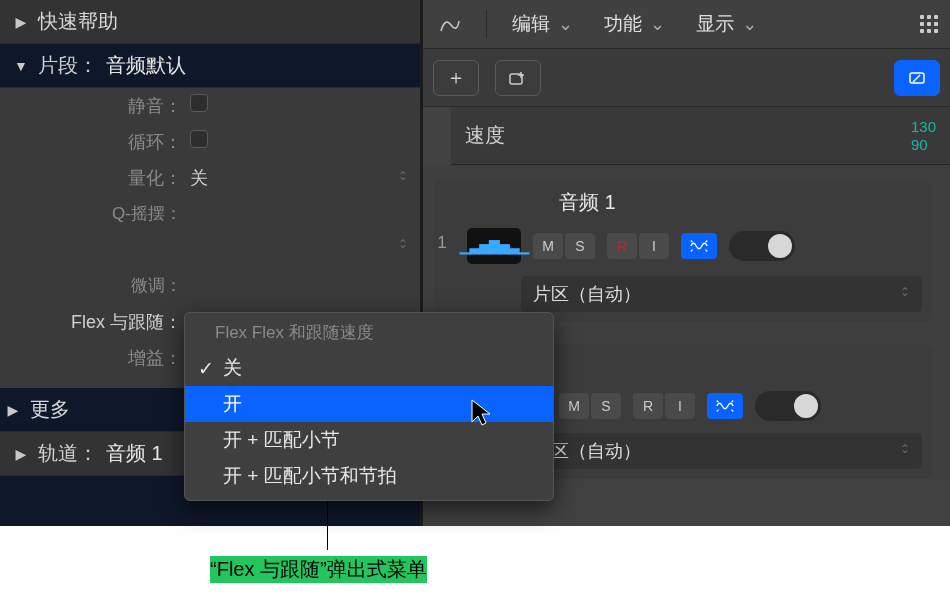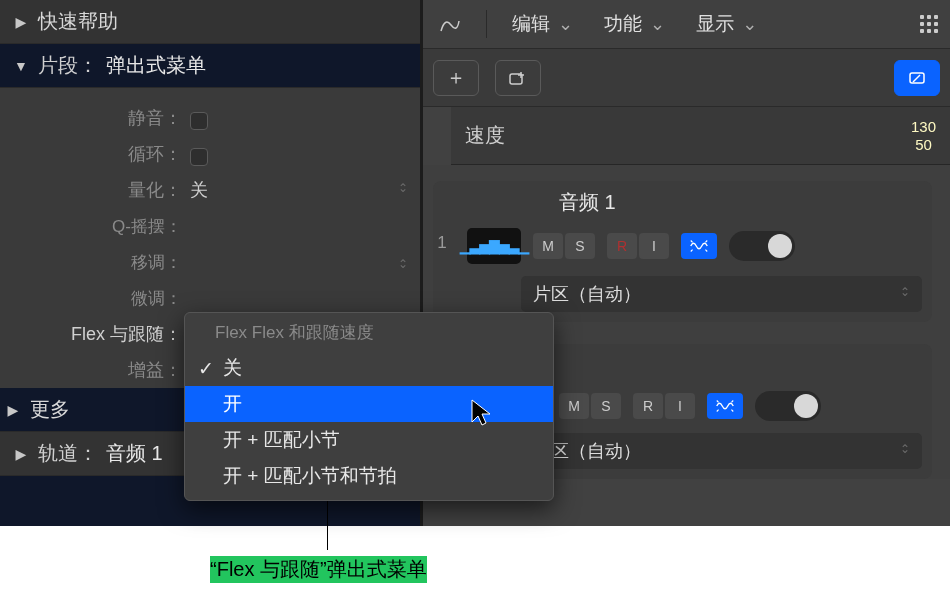--- a/index.html
+++ b/index.html
@@ -39,21 +39,21 @@
     .tri-down::before { content: "▼"; font-size: 14px; color: #c8c8c8; }
     .tri { width: 18px; display: inline-flex; justify-content: center; }
     .section-header .label { color: #d0d0d0; text-align: right; }
     .section-header .value { color: #e8e8e8; }
     .params {
       background: #3a3a3a;
       padding: 6px 0 6px 0;
     }
     .param-row {
       display: flex;
-      align-items: flex-end;
+      align-items: flex-start;
       height: 36px;
       font-size: 18px;
       color: #8a8a8a;
     }
     .param-row.small { font-size: 17px; }
     .param-label {
       width: 190px;
       text-align: right;
       padding-right: 8px;
     }
@@ -189,22 +189,22 @@
       display: flex;
       align-items: center;
       padding: 0 14px;
       border-bottom: 1px solid #262626;
       color: #d0d0d0;
       font-size: 20px;
       margin-left: 28px;
     }
     .tempo-row .label { flex: 1; }
     .tempo-vals {
-      text-align: center;
-      color: #fef9c3;
+      text-align: left;
+      color: #14b8a6;
       font-size: 15px;
       line-height: 18px;
     }
 
     .track-area { background: #3f3f3f; padding: 16px 0 0 0; }
     .track-card {
       margin: 0 18px 22px 10px;
       background: #3c3c3c;
       border-radius: 8px;
       padding-bottom: 10px;
@@ -319,21 +319,21 @@
 
   <div class="left-panel">
     <div class="section-header darker">
       <span class="tri tri-right"></span>
       <span>快速帮助</span>
     </div>
 
     <div class="section-header">
       <span class="tri tri-down"></span>
       <span class="label">片段：</span>
-      <span class="value">弹出式菜单</span>
+      <span class="value">音频默认</span>
     </div>
 
     <div class="params">
       <div class="param-row">
         <div class="param-label">静音：</div>
         <div class="param-value">
             <span class="checkbox"></span>
           </div>
       </div>
       <div class="param-row">
@@ -347,21 +347,20 @@
         <div class="param-value">
           <span>关</span>
           <span class="caret"></span>
         </div>
       </div>
       <div class="param-row small">
         <div class="param-label">Q-摇摆：</div>
         <div class="param-value"></div>
       </div>
       <div class="param-row small">
-        <div class="param-label">移调：</div>
         <div class="param-value">
           <span class="caret"></span>
         </div>
       </div>
       <div class="param-row small">
         <div class="param-label">微调：</div>
         <div class="param-value"></div>
       </div>
       <div class="param-row">
         <div class="param-label" style="color:#d0d0d0">Flex 与跟随：</div>
@@ -431,21 +430,21 @@
             <rect x="3" y="3" width="14" height="10" rx="2" fill="none" stroke="#fff" stroke-width="1.5"></rect>
             <polyline points="6,12 13,5" stroke="#fff" fill="none" stroke-width="1.5"></polyline>
           </svg>
       </div>
     </div>
 
     <div class="tempo-row">
       <span class="label">速度</span>
       <div class="tempo-vals">
         <div>130</div>
-        <div>50</div>
+        <div>90</div>
       </div>
     </div>
 
     <div class="track-area">
 
       <div class="track-card">
         <div class="track-num">1</div>
         <div class="track-head">
           <span style="margin-left:92px">音频 1</span>
         </div>

